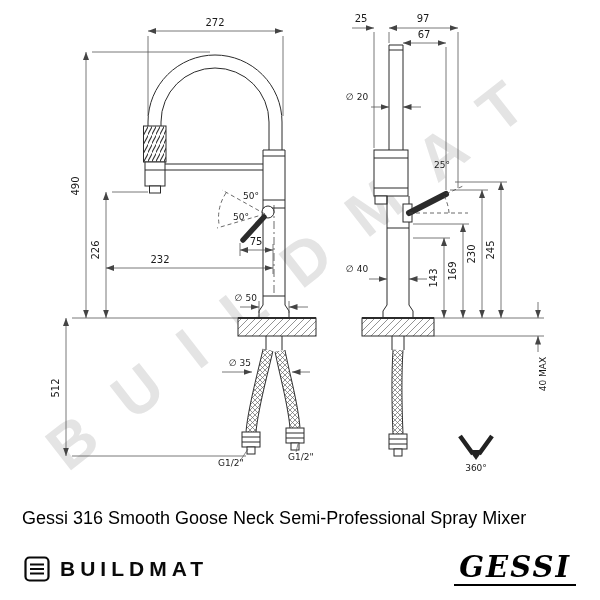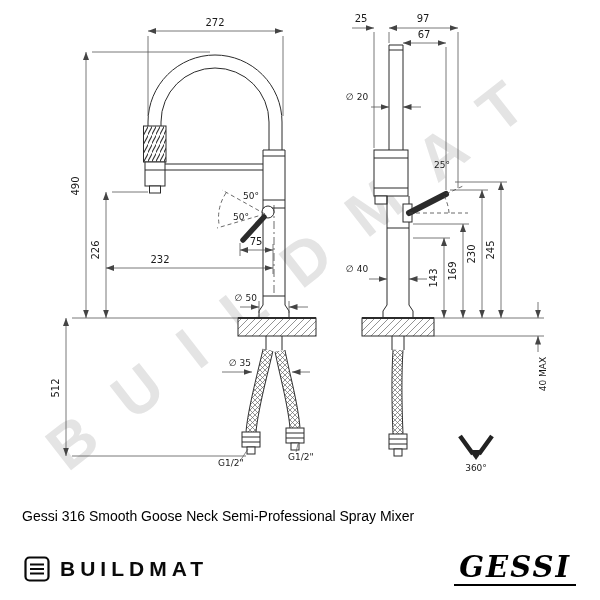--- a/index.html
+++ b/index.html
@@ -5,21 +5,21 @@
   html,body{margin:0;padding:0;background:#fff;}
   .page{position:relative;width:600px;height:600px;background:#fff;overflow:hidden;
         font-family:"Liberation Sans",sans-serif;}
   .watermark{position:absolute;left:50%;top:44%;
         transform:translate(-50%,-50%) rotate(-38deg);
         font-size:62px;font-weight:700;letter-spacing:38px;color:#e4e4e4;
         white-space:nowrap;z-index:0;user-select:none;}
   svg.drawing{position:absolute;top:0;left:0;z-index:1;}
   text.dim{font-family:"DejaVu Sans",sans-serif;font-size:10px;fill:#1a1a1a;}
   text.dim-s{font-family:"DejaVu Sans",sans-serif;font-size:9px;fill:#1a1a1a;}
-  .caption{position:absolute;left:22px;top:508px;z-index:2;font-size:14px;color:#000;}
+  .caption{position:absolute;left:22px;top:508px;z-index:2;font-size:18px;color:#000;}
   .footer{position:absolute;left:0;bottom:0;width:600px;height:62px;z-index:2;
         display:flex;align-items:center;justify-content:space-between;
         padding:0 24px;box-sizing:border-box;}
   .brand{display:flex;align-items:center;gap:10px;}
   .brand-text{font-size:21px;font-weight:700;letter-spacing:5px;color:#0a0a0a;}
   .gessi{font-family:"DejaVu Serif",serif;font-style:italic;font-weight:700;
         font-size:29px;letter-spacing:2px;color:#000;line-height:1;
         border-bottom:2px solid #000;padding:0 5px 2px 5px;margin-left:15px;}
 </style>
 </head>

